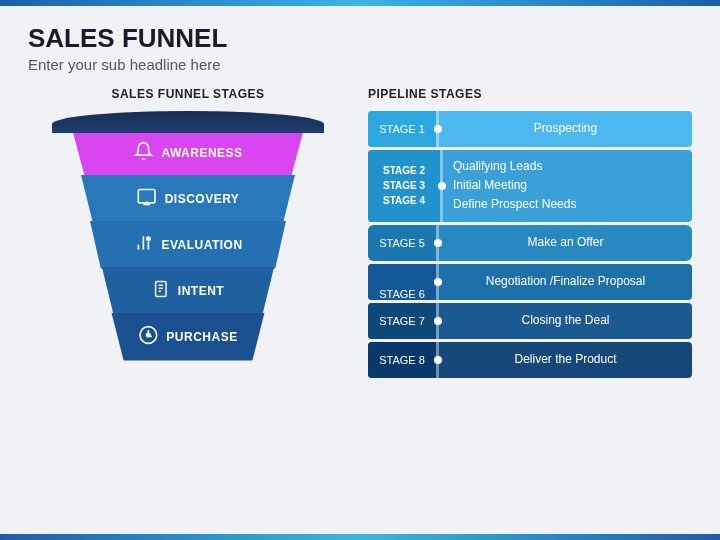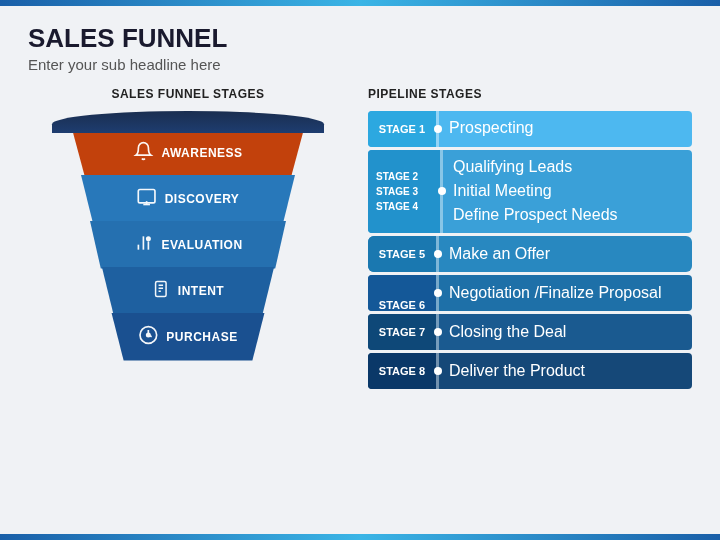--- a/index.html
+++ b/index.html
@@ -77,21 +77,21 @@
       border-radius: 2px;
     }
 
     .funnel-icon {
       margin-right: 8px;
       font-size: 16px;
       opacity: 0.95;
     }
 
     
-    .layer-1 { width: 258px; height: 48px; background: #c2410c; clip-path: polygon(5% 0%, 95% 0%, 90% 100%, 10% 100%); border-radius: 0; text-decoration: underline; }
+    .layer-1 { width: 258px; height: 48px; background: #d946ef; clip-path: polygon(5% 0%, 95% 0%, 90% 100%, 10% 100%); border-radius: 0; text-decoration: underline; }
     .layer-2 { width: 238px; height: 48px; background: #2878ba; clip-path: polygon(5% 0%, 95% 0%, 90% 100%, 10% 100%); margin-top: -2px; }
     .layer-3 { width: 218px; height: 48px; background: #2570b0; clip-path: polygon(5% 0%, 95% 0%, 90% 100%, 10% 100%); margin-top: -2px; }
     .layer-4 { width: 196px; height: 48px; background: #1e60a0; clip-path: polygon(6% 0%, 94% 0%, 88% 100%, 12% 100%); margin-top: -2px; }
     .layer-5 { width: 174px; height: 48px; background: #1a5090; clip-path: polygon(6% 0%, 94% 0%, 87% 100%, 13% 100%); margin-top: -2px; }
     .layer-6 { width: 150px; height: 48px; background: #153f7a; clip-path: polygon(7% 0%, 93% 0%, 85% 100%, 15% 100%); margin-top: -2px; }
 
     
     .funnel-rim {
       width: 272px;
       height: 22px;
@@ -137,21 +137,21 @@
       border-radius: 4px;
       overflow: hidden;
       min-height: 36px;
     }
 
     .stage-badge {
       display: flex;
       align-items: center;
       justify-content: center;
       padding: 0 10px;
-      font-weight: 700;
+      font-weight: 400;
       font-size: 11px;
       color: white;
       white-space: nowrap;
       min-width: 68px;
     }
 
     .stage-divider {
       width: 3px;
       background: rgba(255,255,255,0.4);
       position: relative;
@@ -167,23 +167,24 @@
       height: 8px;
       background: white;
       border-radius: 50%;
     }
 
     .stage-content {
       flex: 1;
       display: flex;
       align-items: center;
       padding: 6px 10px;
-      font-size: 16px;
+      font-size: 12px;
       color: white;
       line-height: 1.4;
+      justify-content: center;
     }
 
     
     .row-1 { background: #4db8f0; }
     .row-1 .stage-badge { background: #2ca8e0; }
 
     .row-2 { background: #3aa0d8; }
 
     .row-3 { background: #2888c0; border-radius: 6px; }
     .row-3 .stage-badge { background: #1a78b0; }
@@ -308,21 +309,21 @@
           <div class="stage-badge" style="background:#2ca8e0;">
             <span>STAGE 1</span>
           </div>
           <div class="stage-divider"></div>
           <div class="stage-content">
             <span>Prospecting</span>
           </div>
         </div>
 
         <div class="pipeline-row row-2" style="min-height:72px;">
-          <div class="stage-badge-group" style="display:flex;flex-direction:column;justify-content:center;gap:2px;padding:6px 8px;min-width:72px;background:#2292cc;">
+          <div class="stage-badge-group" style="display:flex;flex-direction:column;justify-content:center;gap:2px;padding:6px 8px;min-width:72px;background:#2292cc;text-align:center;">
             <span class="stage-badge-small">STAGE 2</span>
             <span class="stage-badge-small">STAGE 3</span>
             <span class="stage-badge-small">STAGE 4</span>
           </div>
           <div class="stage-divider"></div>
           <div class="stage-content" style="flex-direction:column;align-items:flex-start;gap:2px;">
             <span>Qualifying Leads</span>
             <span>Initial Meeting</span>
             <span>Define Prospect Needs</span>
           </div>

